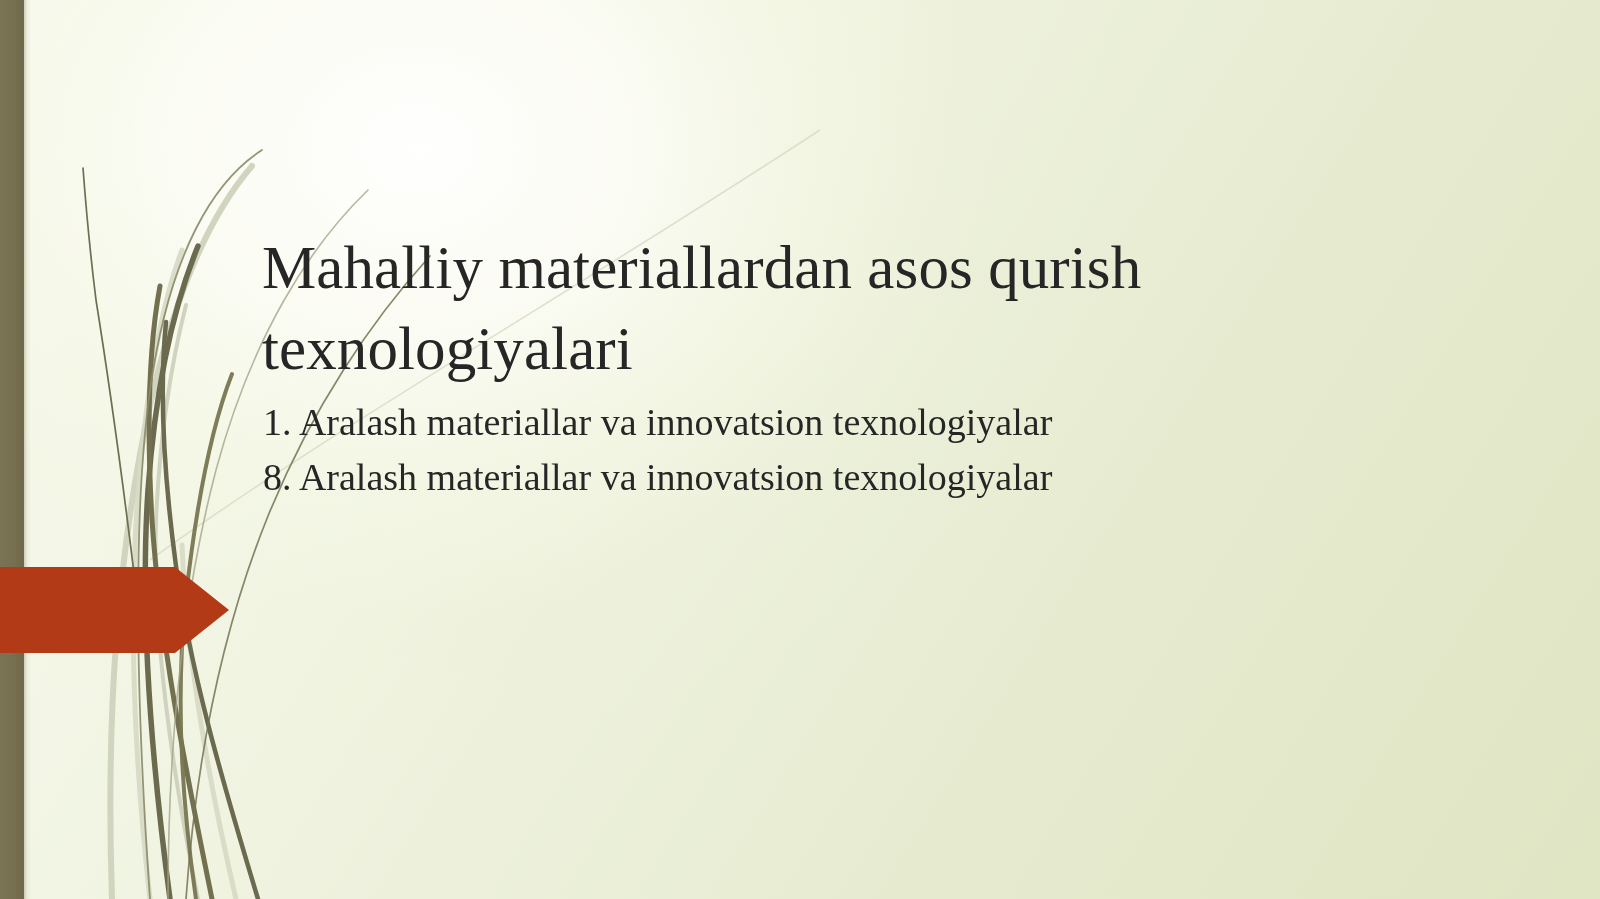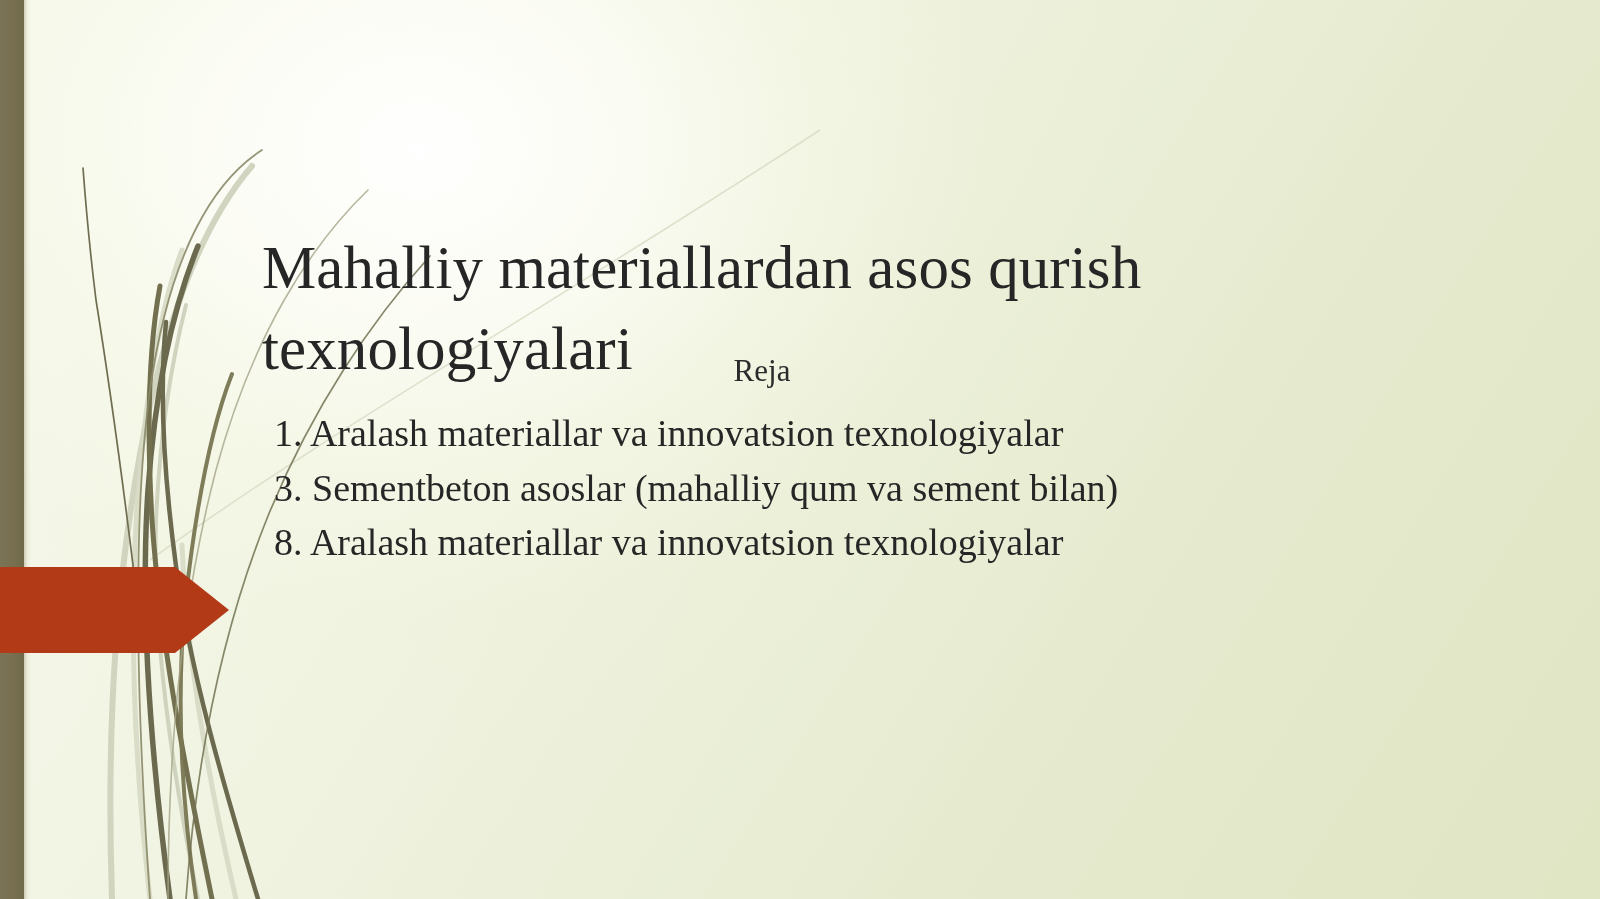--- a/index.html
+++ b/index.html
@@ -117,21 +117,21 @@
     line-height: 1.25;
     color: #2B2B2B;
     font-weight: 400;
   }
 
   .agenda {
     position: absolute;
     left: 262px;
     top: 394px;
     width: 1180px;
-    margin: 12px;
+    margin: 1px;
     padding: 0;
     list-style: none;
   }
   .agenda li {
     font-size: 38px;
     line-height: 54.5px;
     color: #262626;
     white-space: pre;
     font-weight: 400;
   }
@@ -169,23 +169,21 @@
   </svg>
 
   <svg class="chevron" width="230" height="88" viewBox="0 0 230 88" aria-hidden="true">
     <polygon points="0,1 175,1 229,44 175,87 0,87" fill="#B23A17"></polygon>
   </svg>
 
   <div class="content">
 
     <h1 class="slide-title">Mahalliy materiallardan asos qurish texnologiyalari</h1>
 
-    <div class="reja-label">Reja</div>
 
     <ul class="agenda">
       <li>1. Aralash materiallar va innovatsion texnologiyalar</li>
-      <li>3. Sementbeton asoslar (mahalliy qum va sement bilan)</li>
       <li>8. Aralash materiallar va innovatsion texnologiyalar</li>
     </ul>
 
   </div>
 
 </div>
 
 </body></html>

